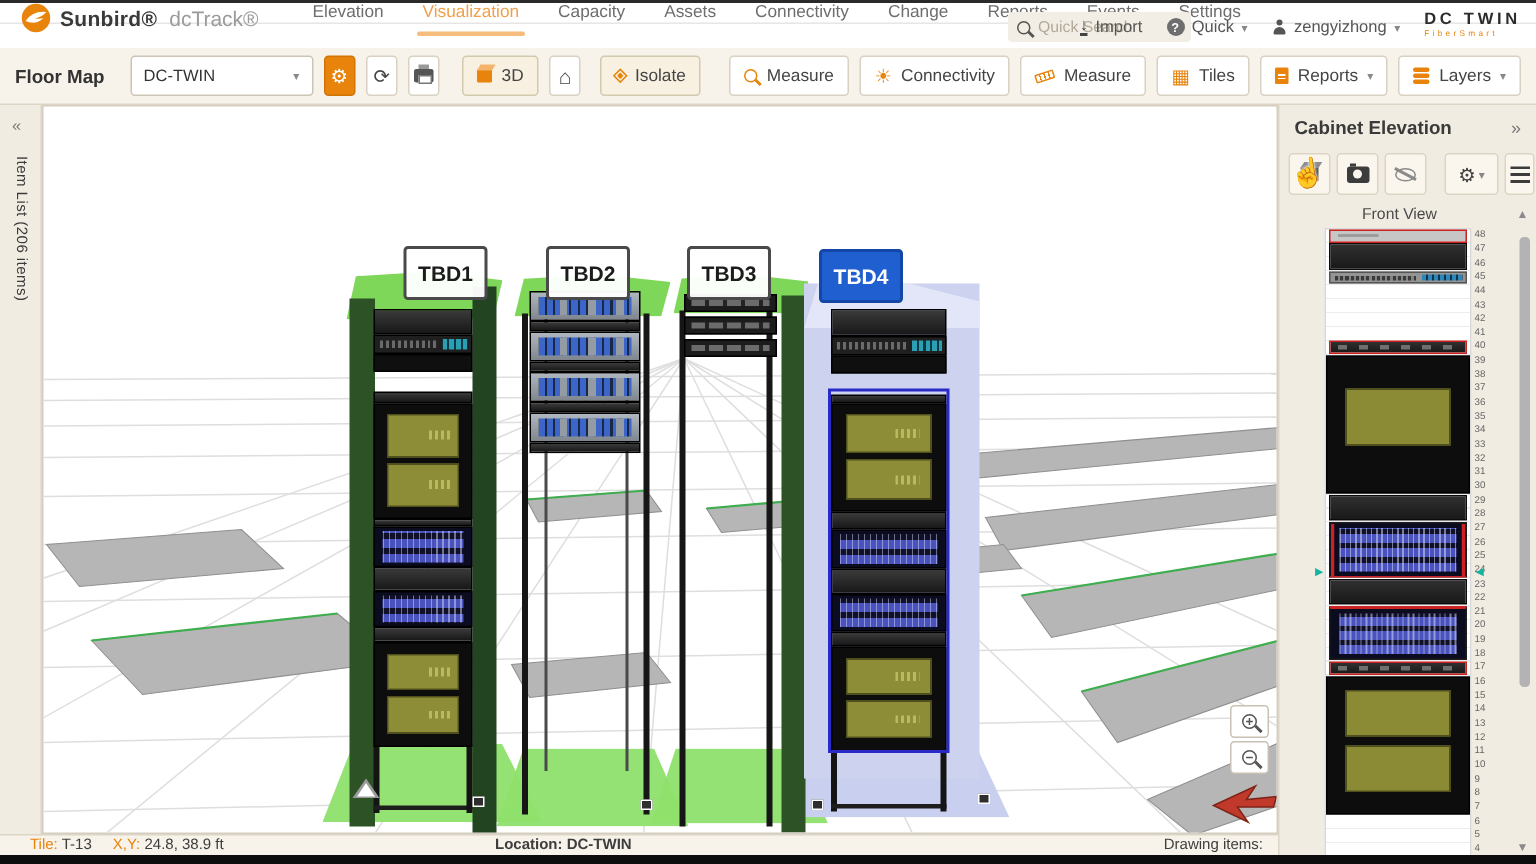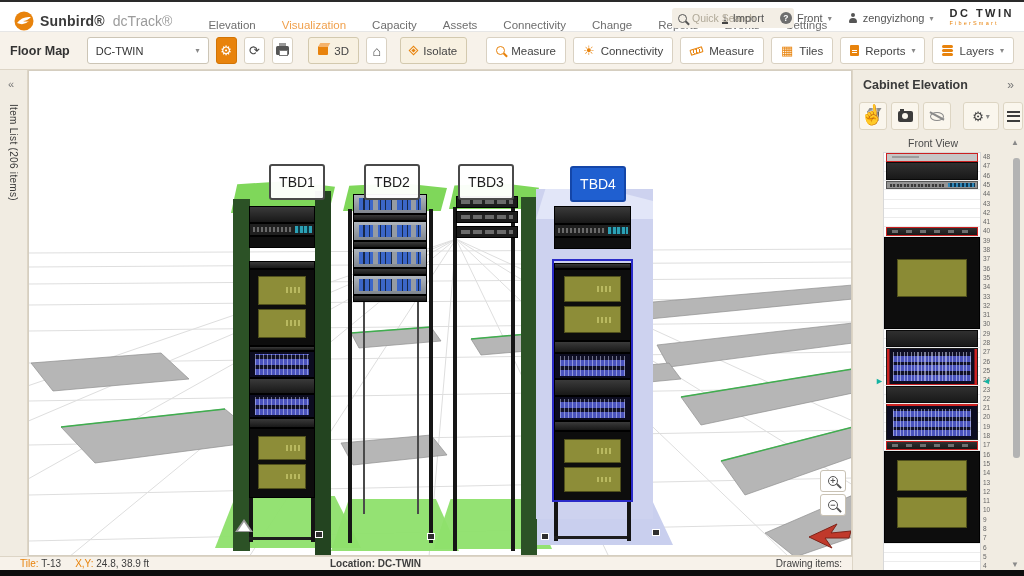--- a/index.html
+++ b/index.html
@@ -1,22 +1,22 @@
 <!DOCTYPE html>
 <html><head>
 <meta charset="utf-8">
 <style>
   * { margin:0; padding:0; box-sizing:border-box; }
   html,body { width:1024px; height:576px; overflow:hidden; background:#fff;
               font-family:"Liberation Sans", sans-serif; color:#444; }
   .abs { position:absolute; }
 
   
-  #navbar { position:absolute; left:0; top:0; width:1024px; height:32px; background:#fff;
-            border-top:2px solid #2a2a2a; border-bottom:1px solid #e6e6e6; display:flex; align-items:flex-end; }
+  #navbar { position:absolute; left:0; top:0; width:1024px; height:16px; background:#fff;
+            border-top:2px solid #2a2a2a; border-bottom:1px solid #e6e6e6; display:flex; align-items:flex-start; }
   #brand { display:flex; align-items:center; gap:6px; padding-left:14px; }
   #brand .brand-name { font-weight:bold; font-size:14px; color:#3a3a3a; letter-spacing:.2px; }
   #brand .product-name { font-size:14px; color:#9b9b9b; margin-left:2px; }
   #nav-items { display:flex; align-items:center; gap:26px; margin-left:36px; }
   .nav-item { font-size:11.5px; color:#6e6e6e; position:relative; cursor:pointer; white-space:nowrap; }
   .nav-item.active { color:#f0a04c; }
   .nav-item.active::after { content:""; position:absolute; left:-4px; right:-4px; bottom:-10px; height:3px;
                             background:#f5bc7d; border-radius:2px; }
   #quick-search { position:absolute; left:672px; top:6px; width:122px; height:20px; background:#f3eee5;
                   border-radius:3px; display:flex; align-items:center; padding:0 6px; gap:5px; }
@@ -84,21 +84,21 @@
   
   #canvas { position:absolute; left:28px; top:70px; width:824px; height:486px; background:#fff;
             border:1px solid #d5cec0; overflow:hidden; }
   #floor-svg { position:absolute; left:0; top:0; }
 
   .footprint { position:absolute; }
   .fp-green { background:#8ee06c; clip-path:polygon(14% 0, 82% 0, 100% 100%, 0 100%); opacity:.95; }
   .fp-lav { background:#c9cfee; clip-path:polygon(12% 0, 84% 0, 100% 100%, 0 100%); }
 
   .rack-label { position:absolute; height:36px; min-width:56px; background:rgba(255,255,255,.96); border:2px solid #4a4a4a;
-                border-radius:3px; display:flex; align-items:center; justify-content:center; font-size:14px; font-weight:normal;
+                border-radius:3px; display:flex; align-items:center; justify-content:center; font-size:14px; font-weight:bold;
                 color:#1c1c1c; z-index:6; padding:12px 4px; }
   .rack-label.selected { background:#1f5fd0; border-color:#1446a8; color:#fff; }
 
   .greentop { position:absolute; background:#7fd75a; z-index:2; }
   .gt1 { clip-path:polygon(0 100%, 6% 10%, 55% 0, 100% 18%, 94% 100%); }
   .sidepanel { position:absolute; z-index:3; }
   .post { position:absolute; background:#161616; z-index:3; }
   .post.rear { background:#4a4a4a; z-index:2; }
 
   .stack { position:absolute; z-index:4; }
@@ -234,21 +234,21 @@
     <span class="lens"></span>
     <input type="text" placeholder="Quick Search" style="">
   </div>
   <div id="nav-right">
     <span class="nav-util">
       <span class="import-icon">↓</span>
       <span>Import</span>
     </span>
     <span class="nav-util">
       <span class="help-icon">?</span>
-      <span>Front</span>
+      <span>Quick</span>
       <span class="caret">▾</span>
     </span>
     <span class="nav-util">
       <span class="person-icon"></span>
       <span>zengyizhong</span>
       <span class="caret">▾</span>
     </span>
     <span id="corner-logo">
       <div class="main">DC TWIN</div>
       <div class="sub">FiberSmart</div>
@@ -454,21 +454,21 @@
     </div>
     <div id="outline4" style="left:523px; top:188px; width:81px; height:243px;"></div>
     <div class="legs" style="left:525px; top:430px; width:77px; height:40px;">
         <div class="bar"></div>
       </div>
   </div>
 
   <div class="rack-label" style="left:240px; top:93px;">TBD1</div>
   <div class="rack-label" style="left:335px; top:93px;">TBD2</div>
   <div class="rack-label" style="left:429px; top:93px;">TBD3</div>
-  <div class="rack-label selected" style="left:517px; top:95px;margin-left:24px;">TBD4</div>
+  <div class="rack-label selected" style="left:517px; top:95px;">TBD4</div>
 
   <div class="floor-marker" style="left:286px; top:460px;"></div>
   <div class="floor-marker" style="left:398px; top:462px;"></div>
   <div class="floor-marker" style="left:512px; top:462px;"></div>
   <div class="floor-marker" style="left:623px; top:458px;"></div>
   <div id="corner-triangle" style="left:206px; top:448px;"></div>
 
   <div class="zoom-btn" style="left:791px; top:399px;">
     <span class="lens2">+</span>
   </div>

